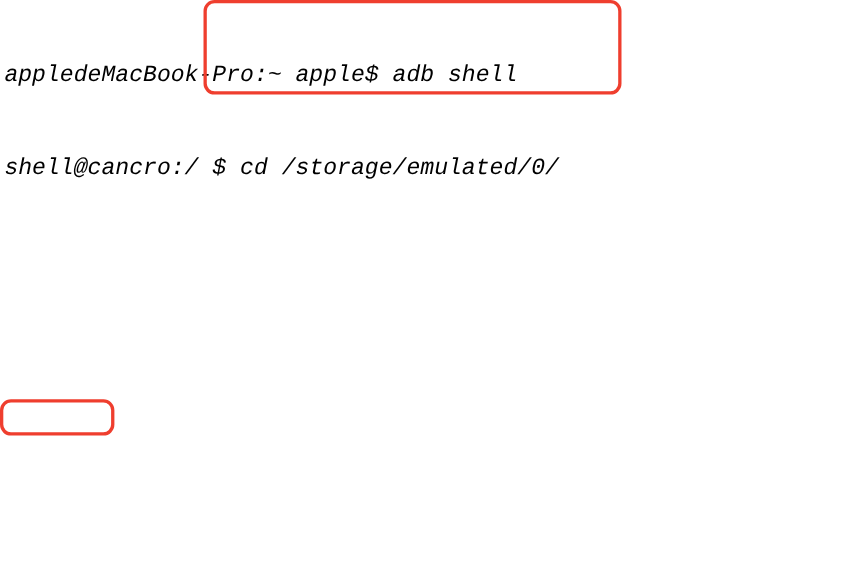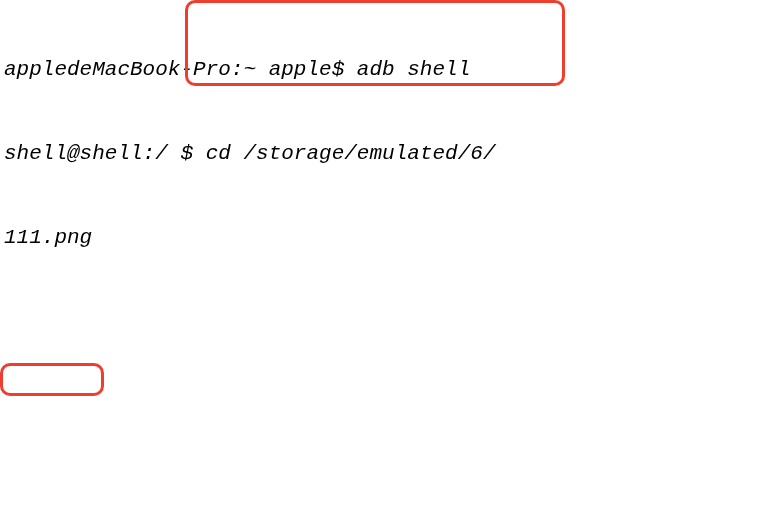--- a/index.html
+++ b/index.html
@@ -41,22 +41,21 @@
     left: 0px;
     width: 104px;
     height: 33px;
   }
 </style>
 </head>
 <body>
 
 <div class="terminal">
   <span class="line"><span>appledeMacBook-Pro:~ apple$ </span><span>adb shell</span></span>
-  <span class="line"><span>shell@shell:/ $ </span><span>cd /storage/emulated/6/</span></span>
-  <span class="line">111.png</span>
+  <span class="line"><span>shell@cancro:/ $ </span><span>cd /storage/emulated/0/</span></span>
   
   
   
   
   
   
   
   
   
   

